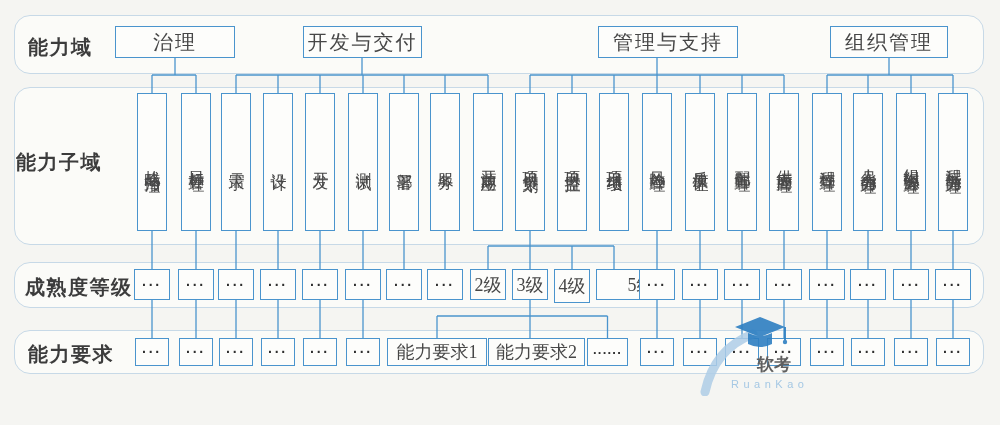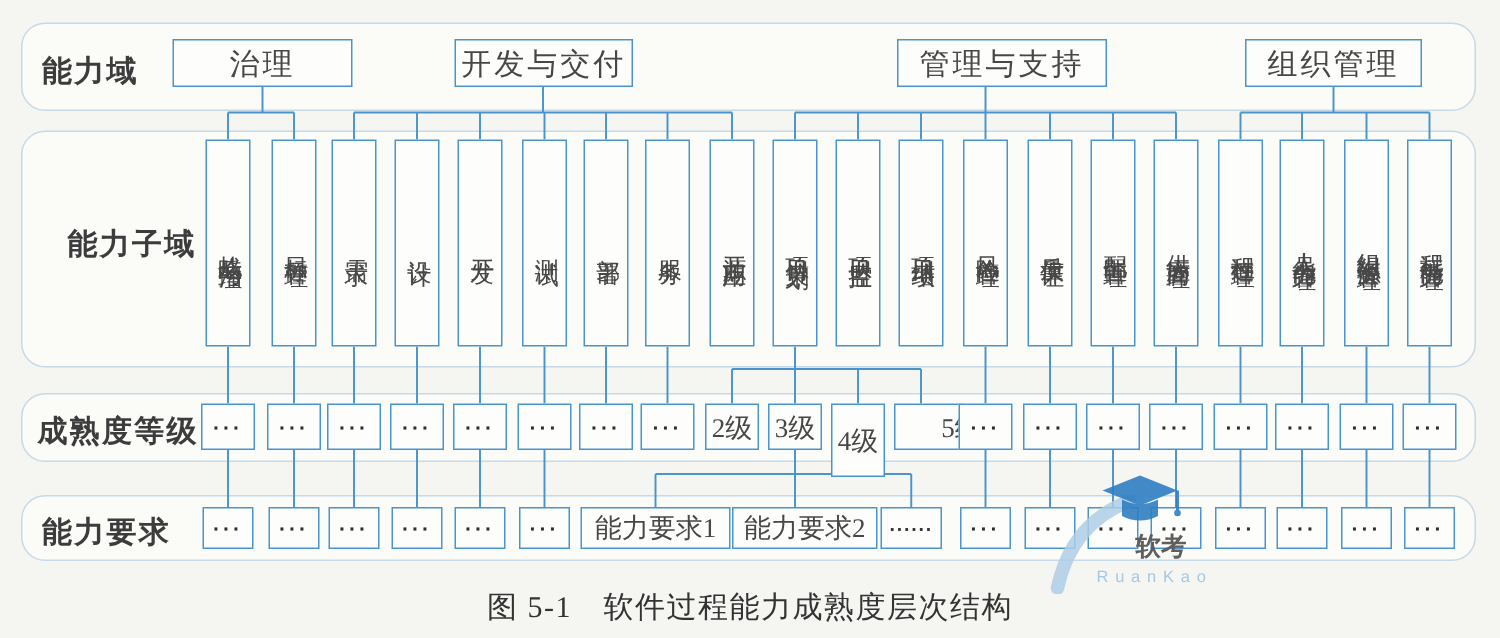--- a/index.html
+++ b/index.html
@@ -104,21 +104,21 @@
       <line x1="911" y1="300" x2="911" y2="338" stroke="#4a94cd" stroke-width="1.3"></line>
       <line x1="953" y1="300" x2="953" y2="338" stroke="#4a94cd" stroke-width="1.3"></line>
       <line x1="530" y1="300" x2="530" y2="316" stroke="#4a94cd" stroke-width="1.3"></line>
       <line x1="437" y1="316" x2="607.5" y2="316" stroke="#4a94cd" stroke-width="1.3"></line>
       <line x1="437" y1="316" x2="437" y2="338" stroke="#4a94cd" stroke-width="1.3"></line>
       <line x1="530" y1="316" x2="530" y2="338" stroke="#4a94cd" stroke-width="1.3"></line>
       <line x1="607.5" y1="316" x2="607.5" y2="338" stroke="#4a94cd" stroke-width="1.3"></line>
     </svg>
 
   <div class="rowlabel" style="left:28px;top:34px;">能力域</div>
-  <div class="rowlabel" style="left:16px;top:149px;margin-left:29px;">能力子域</div>
+  <div class="rowlabel" style="left:16px;top:149px;">能力子域</div>
   <div class="rowlabel" style="left:25px;top:274px;">成熟度等级</div>
   <div class="rowlabel" style="left:28px;top:341px;">能力要求</div>
 
   <div id="boxes">
       <div class="bx hbox" style="left: 115px; top: 26px; width: 120px; height: 32px;">
         <span>治理</span>
       </div>
       <div class="bx hbox" style="left: 303px; top: 26px; width: 119px; height: 32px;">
         <span>开发与交付</span>
       </div>
@@ -211,21 +211,21 @@
       </div>
       <div class="bx dots" style="left: 427px; top: 269px; width: 36px; height: 31px;">
         <span>···</span>
       </div>
       <div class="bx mbox" style="left: 470px; top: 269px; width: 36px; height: 31px;">
         <span>2级</span>
       </div>
       <div class="bx mbox" style="left: 512px; top: 269px; width: 36px; height: 31px;">
         <span>3级</span>
       </div>
-      <div class="bx mbox" style="left: 554px; top: 269px; width: 36px; height: 49px;">
+      <div class="bx mbox" style="left: 554px; top: 269px; width: 36px; height: 34px;">
         <span>4级</span>
       </div>
       <div class="bx mbox" style="left: 596px; top: 269px; width: 36px; height: 31px; padding-left: 44px;">
         <span>5级</span>
       </div>
       <div class="bx dots" style="left: 639px; top: 269px; width: 36px; height: 31px;">
         <span>···</span>
       </div>
       <div class="bx dots" style="left: 682px; top: 269px; width: 36px; height: 31px;">
         <span>···</span>
@@ -294,21 +294,20 @@
         <span>···</span>
       </div>
       <div class="bx dots" style="left: 894px; top: 338px; width: 34px; height: 28px;">
         <span>···</span>
       </div>
       <div class="bx dots" style="left: 936px; top: 338px; width: 34px; height: 28px;">
         <span>···</span>
       </div>
     </div>
 
-  <div class="caption">图 5-1　软件过程能力成熟度层次结构</div>
 
 
   <div class="wm-logo">
     <svg width="140" height="84" viewBox="0 0 140 84" xmlns="http://www.w3.org/2000/svg">
       <path d="M10,80 C16,52 32,32 58,22" stroke="#aecce6" stroke-width="9" fill="none" stroke-linecap="round" opacity="0.85"></path>
       <g opacity="0.9">
         <polygon points="40,15 65,5 90,15 65,25" fill="#2e7fc2"></polygon>
         <path d="M53,21 L53,32 Q65,38 77,32 L77,21 Q65,27 53,21 Z" fill="#2e7fc2"></path>
         <line x1="90" y1="15" x2="90" y2="28" stroke="#2e7fc2" stroke-width="2"></line>
         <circle cx="90" cy="30" r="2.2" fill="#2e7fc2"></circle>

